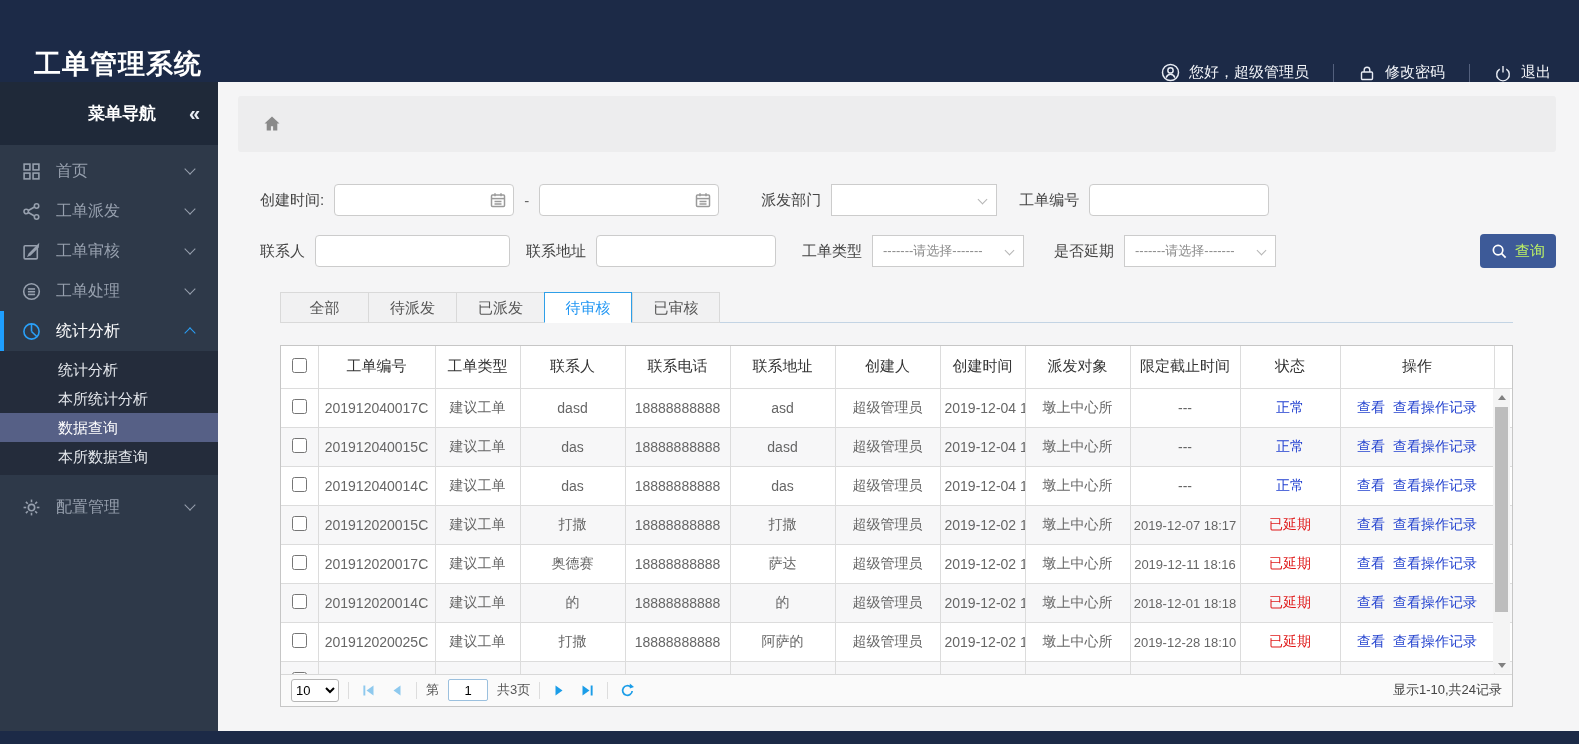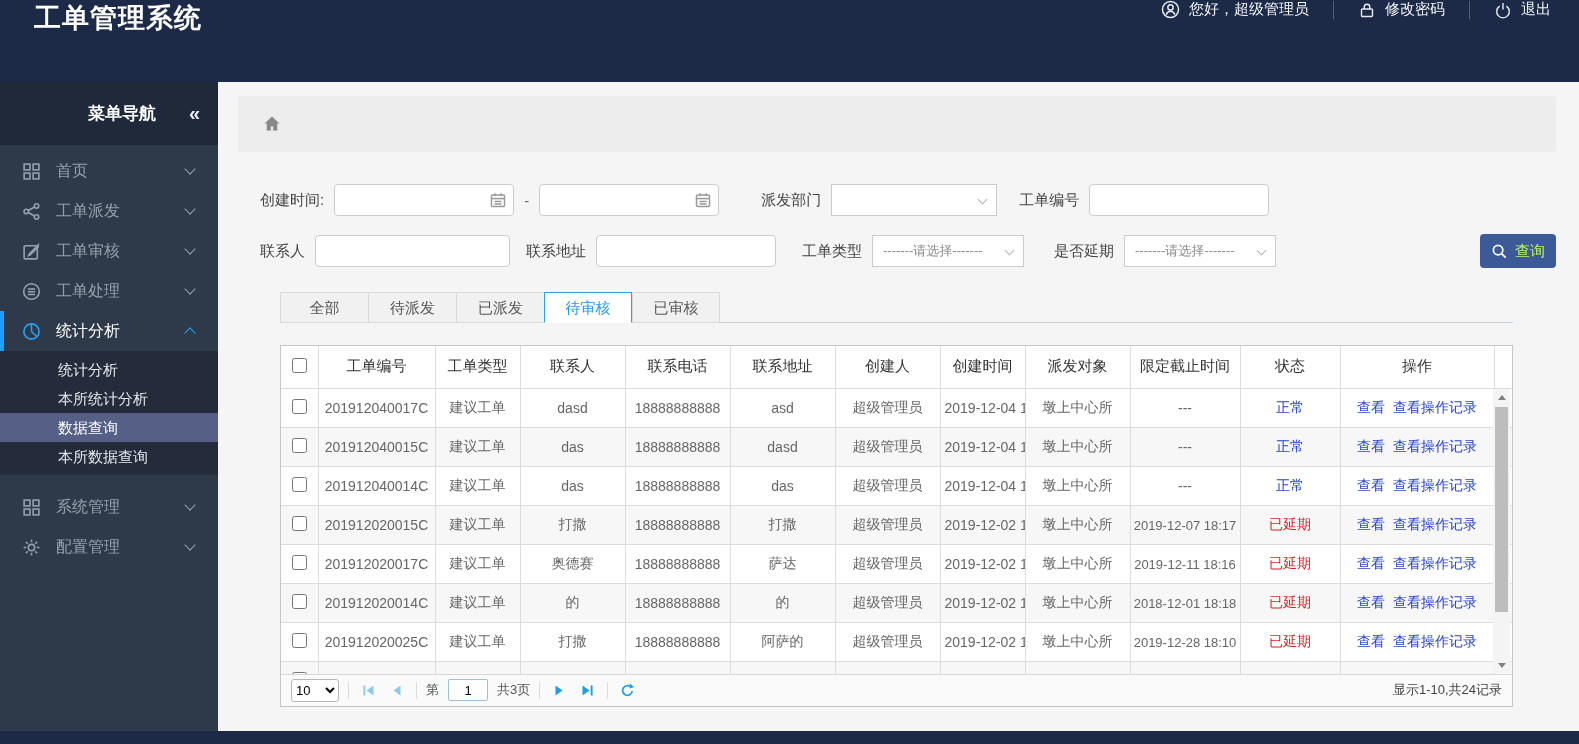--- a/index.html
+++ b/index.html
@@ -1,20 +1,20 @@
 <!DOCTYPE html>
 <html><head>
 <meta charset="utf-8">
 <style>
   * { margin:0; padding:0; box-sizing:border-box; }
   body { font-family:"Liberation Sans", sans-serif; }
   .page { position:relative; width:1579px; height:744px; background:#1c2a47; overflow:hidden; }
 
   
-  .topbar { height:82px; background:#1c2a47; display:flex; align-items:flex-start; padding:0 28px 0 34px; }
+  .topbar { height:82px; background:#1c2a47; display:flex; align-items:flex-end; padding:0 28px 0 34px; }
   .apptitle { color:#fff; font-size:27px; font-weight:bold; letter-spacing:1px; }
   .top-right { margin-left:auto; display:flex; align-items:center; gap:18px; color:#f2f4f8; font-size:15px; }
   .top-link { display:flex; align-items:center; gap:9px; cursor:pointer; }
   .top-sep { width:1px; height:18px; background:#53607d; margin:0 6px; }
   .top-right svg { stroke:#e8ecf4; fill:none; stroke-width:1.4; }
 
   
   .mid { display:flex; height:649px; }
 
   
@@ -184,30 +184,20 @@
           <span>统计分析</span>
           <span class="chev up"></span>
         </div>
         <div class="submenu">
           <div class="smi">统计分析</div>
           <div class="smi">本所统计分析</div>
           <div class="smi selected">数据查询</div>
           <div class="smi">本所数据查询</div>
         </div>
         <div class="menu-gap"></div>
-        <div class="mi">
-          <svg viewBox="0 0 18 18">
-              <rect x="2" y="2" width="5.5" height="5.5"></rect>
-              <rect x="10.5" y="2" width="5.5" height="5.5"></rect>
-              <rect x="2" y="10.5" width="5.5" height="5.5"></rect>
-              <rect x="10.5" y="10.5" width="5.5" height="5.5"></rect>
-            </svg>
-          <span>系统管理</span>
-          <span class="chev"></span>
-        </div>
         <div class="mi">
           <svg viewBox="0 0 18 18">
               <circle cx="9" cy="9" r="3"></circle>
               <line x1="9" y1="1.5" x2="9" y2="4"></line>
               <line x1="9" y1="14" x2="9" y2="16.5"></line>
               <line x1="1.5" y1="9" x2="4" y2="9"></line>
               <line x1="14" y1="9" x2="16.5" y2="9"></line>
               <line x1="3.7" y1="3.7" x2="5.5" y2="5.5"></line>
               <line x1="12.5" y1="12.5" x2="14.3" y2="14.3"></line>
               <line x1="3.7" y1="14.3" x2="5.5" y2="12.5"></line>

